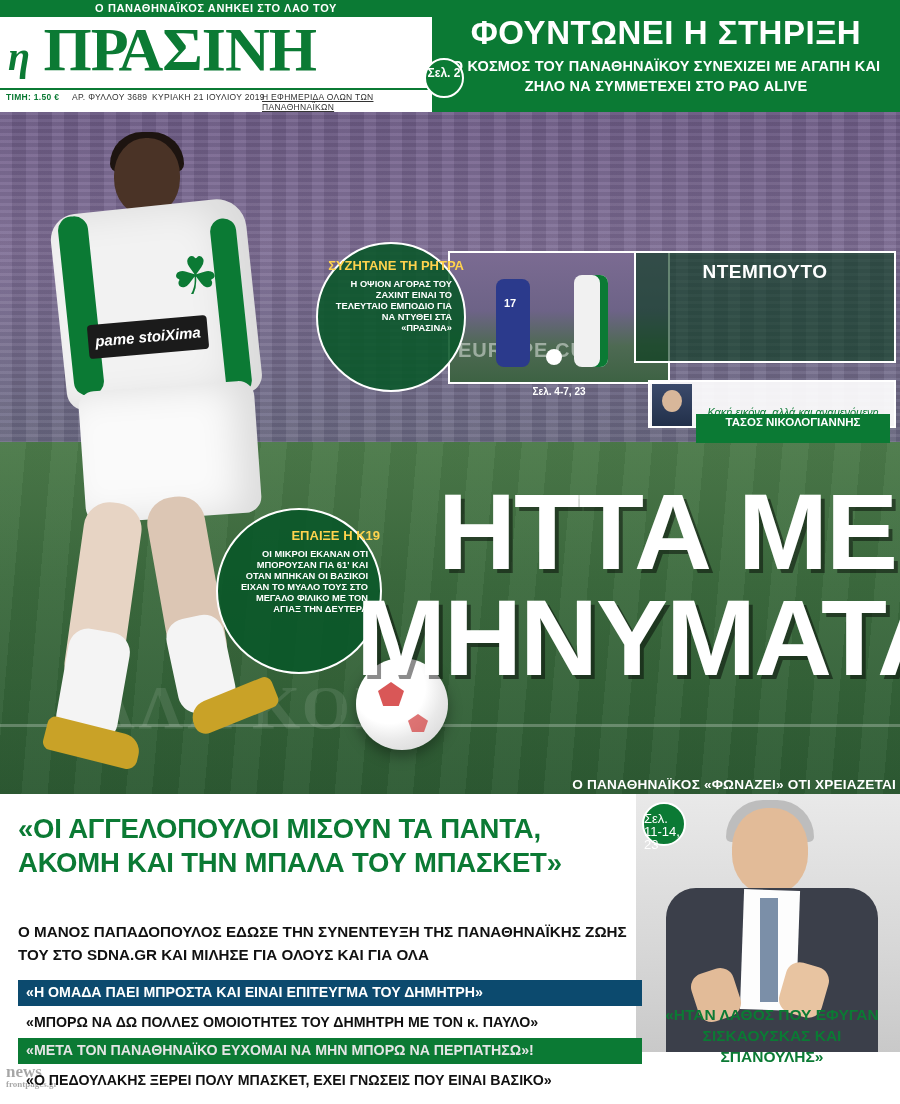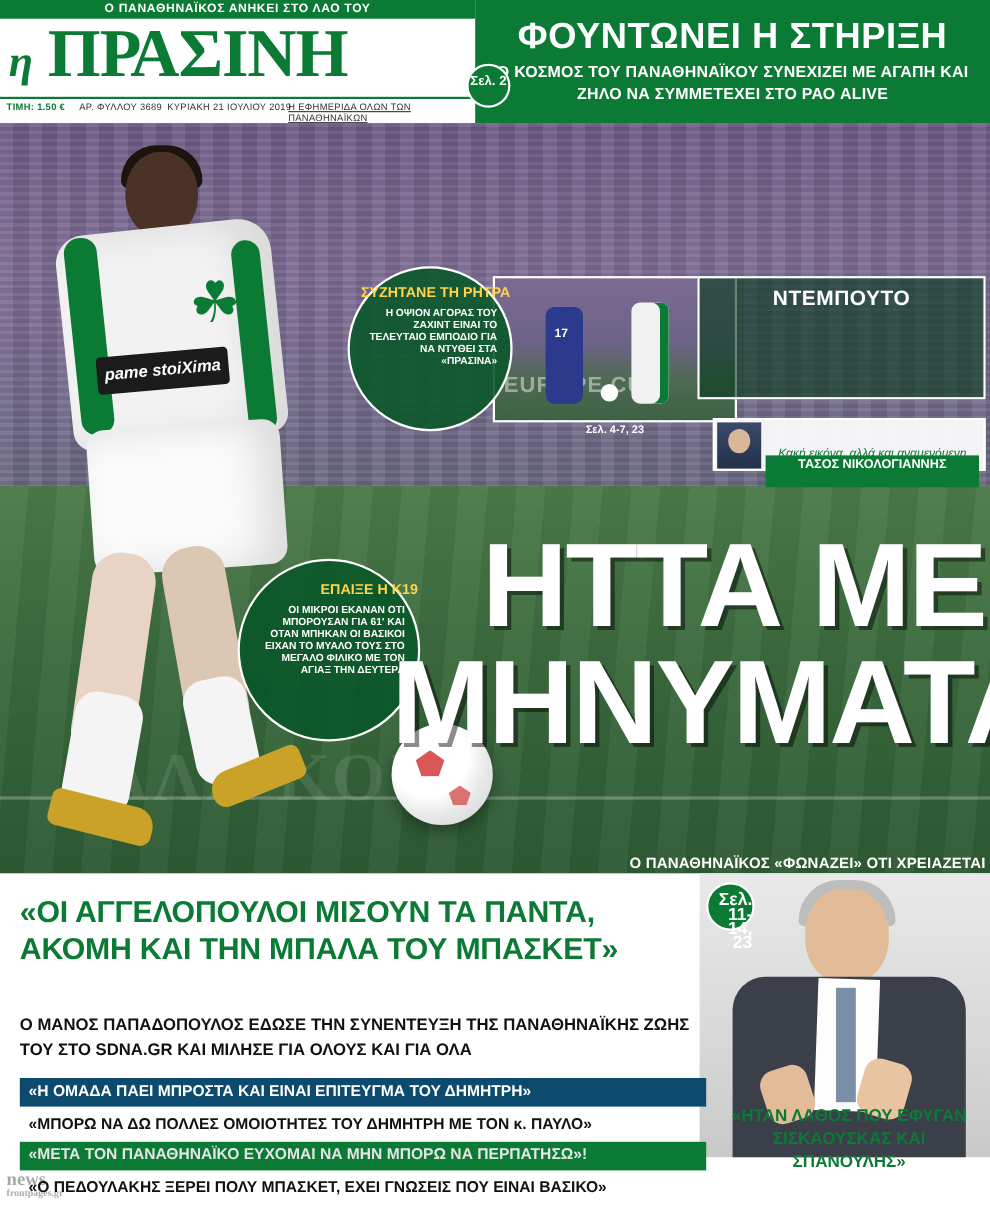--- a/index.html
+++ b/index.html
@@ -138,21 +138,21 @@
     background:linear-gradient(180deg,#e9e9e9 0%,#d7d7d7 60%,#c9c9c9 100%);}
   .bp-head{position:absolute;left:96px;top:14px;width:76px;height:86px;border-radius:46%;background:#e2bb98;}
   .bp-hair{position:absolute;left:90px;top:6px;width:88px;height:42px;border-radius:44px 44px 6px 6px;background:#bdbdbd;}
   .bp-suit{position:absolute;left:30px;top:94px;width:212px;height:168px;background:#3b3f4a;border-radius:30px 30px 0 0;}
   .bp-shirt{position:absolute;left:106px;top:96px;width:56px;height:120px;background:#fdfdfd;transform:rotate(2deg);}
   .bp-tie{position:absolute;left:124px;top:104px;width:18px;height:104px;background:#7b8fa8;}
   .bp-handL{position:absolute;left:58px;top:176px;width:44px;height:50px;border-radius:14px;background:#e2bb98;transform:rotate(-18deg);}
   .bp-handR{position:absolute;left:146px;top:170px;width:44px;height:52px;border-radius:14px;background:#e8c4a1;transform:rotate(16deg);}
 
   .sel-badge2{position:absolute;left:642px;top:802px;width:44px;height:44px;border-radius:50%;background:#0b7a34;
-    color:#fff;border:2px solid #fff;text-align:right;font-size:16px;font-weight:bold;line-height:13px;
+    color:#fff;border:2px solid #fff;text-align:left;font-size:13px;font-weight:normal;line-height:13px;
     padding-top:8px;box-sizing:border-box;z-index:8;}
 
   .quote-main{position:absolute;left:18px;top:812px;width:630px;color:#0b7a34;font-size:27.5px;
     font-weight:bold;line-height:34px;letter-spacing:-.2px;}
   .quote-desc{position:absolute;left:18px;top:920px;width:624px;color:#111;font-size:15.2px;
     font-weight:bold;line-height:23px;}
 
   .sub-q{position:absolute;left:18px;width:624px;height:26px;box-sizing:border-box;font-size:14.2px;
     font-weight:bold;line-height:24px;padding-left:8px;}
   #sq1{top:980px;background:#0c4a6e;color:#ffffff;}

